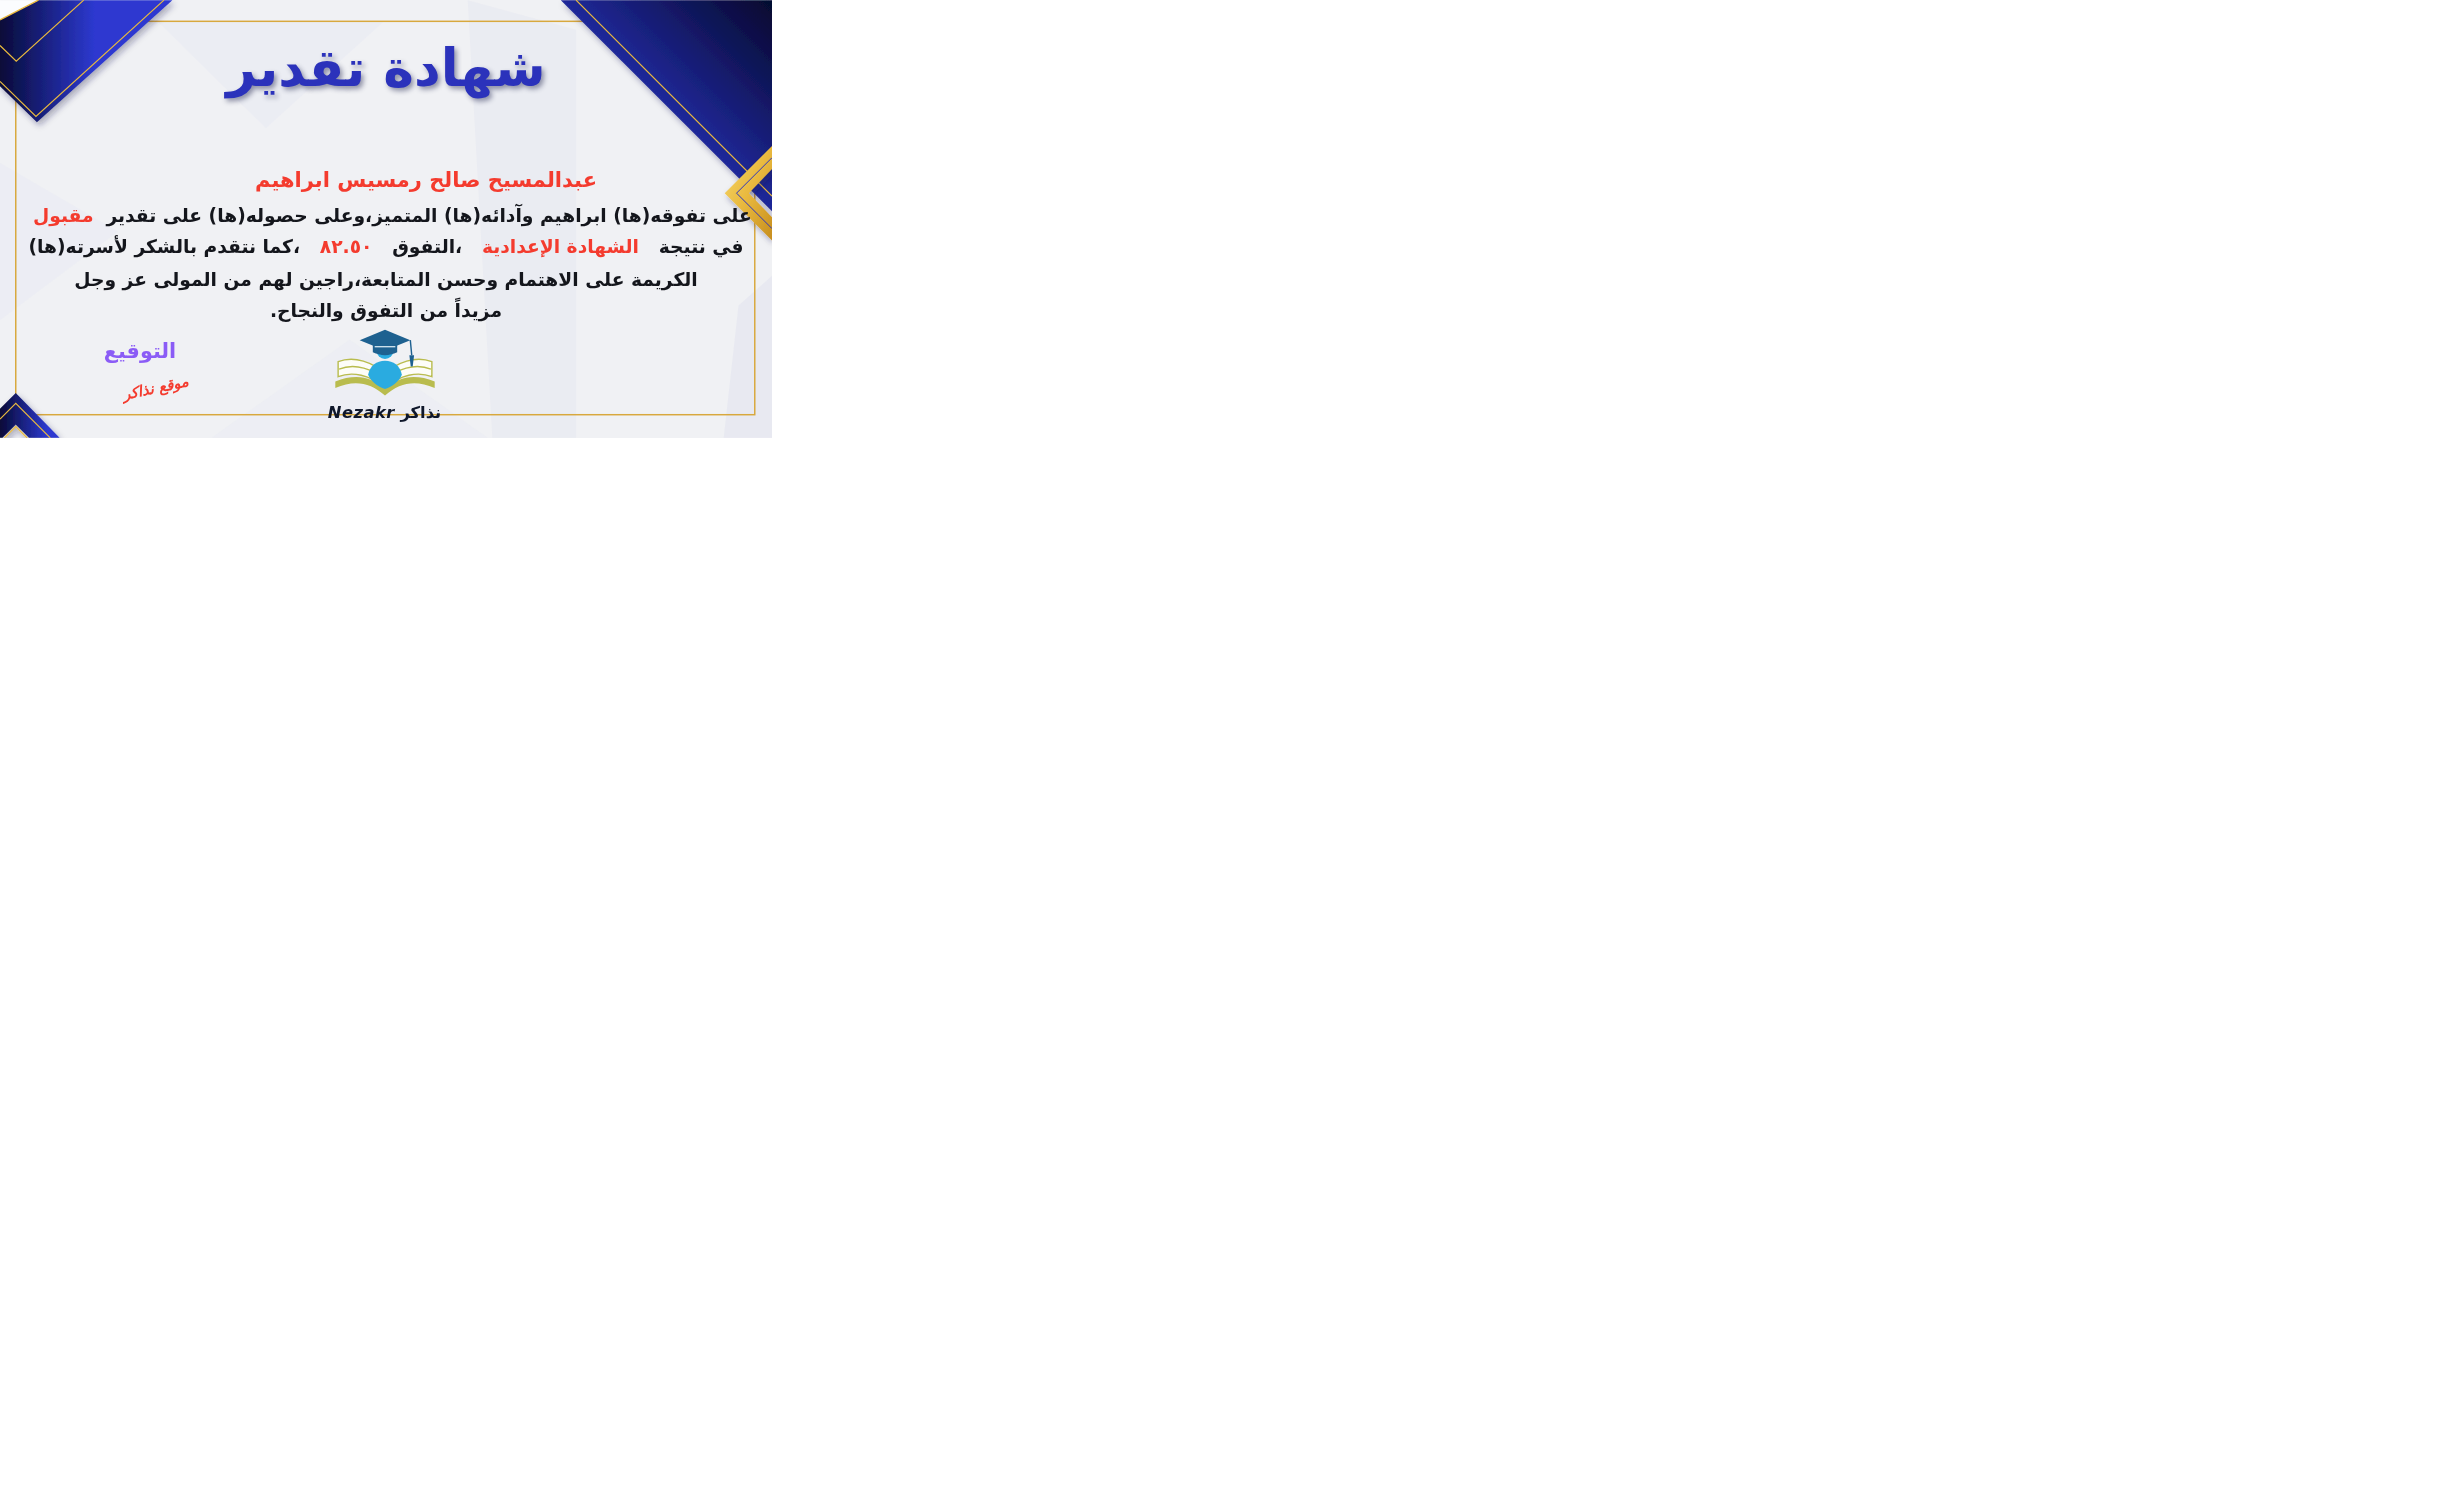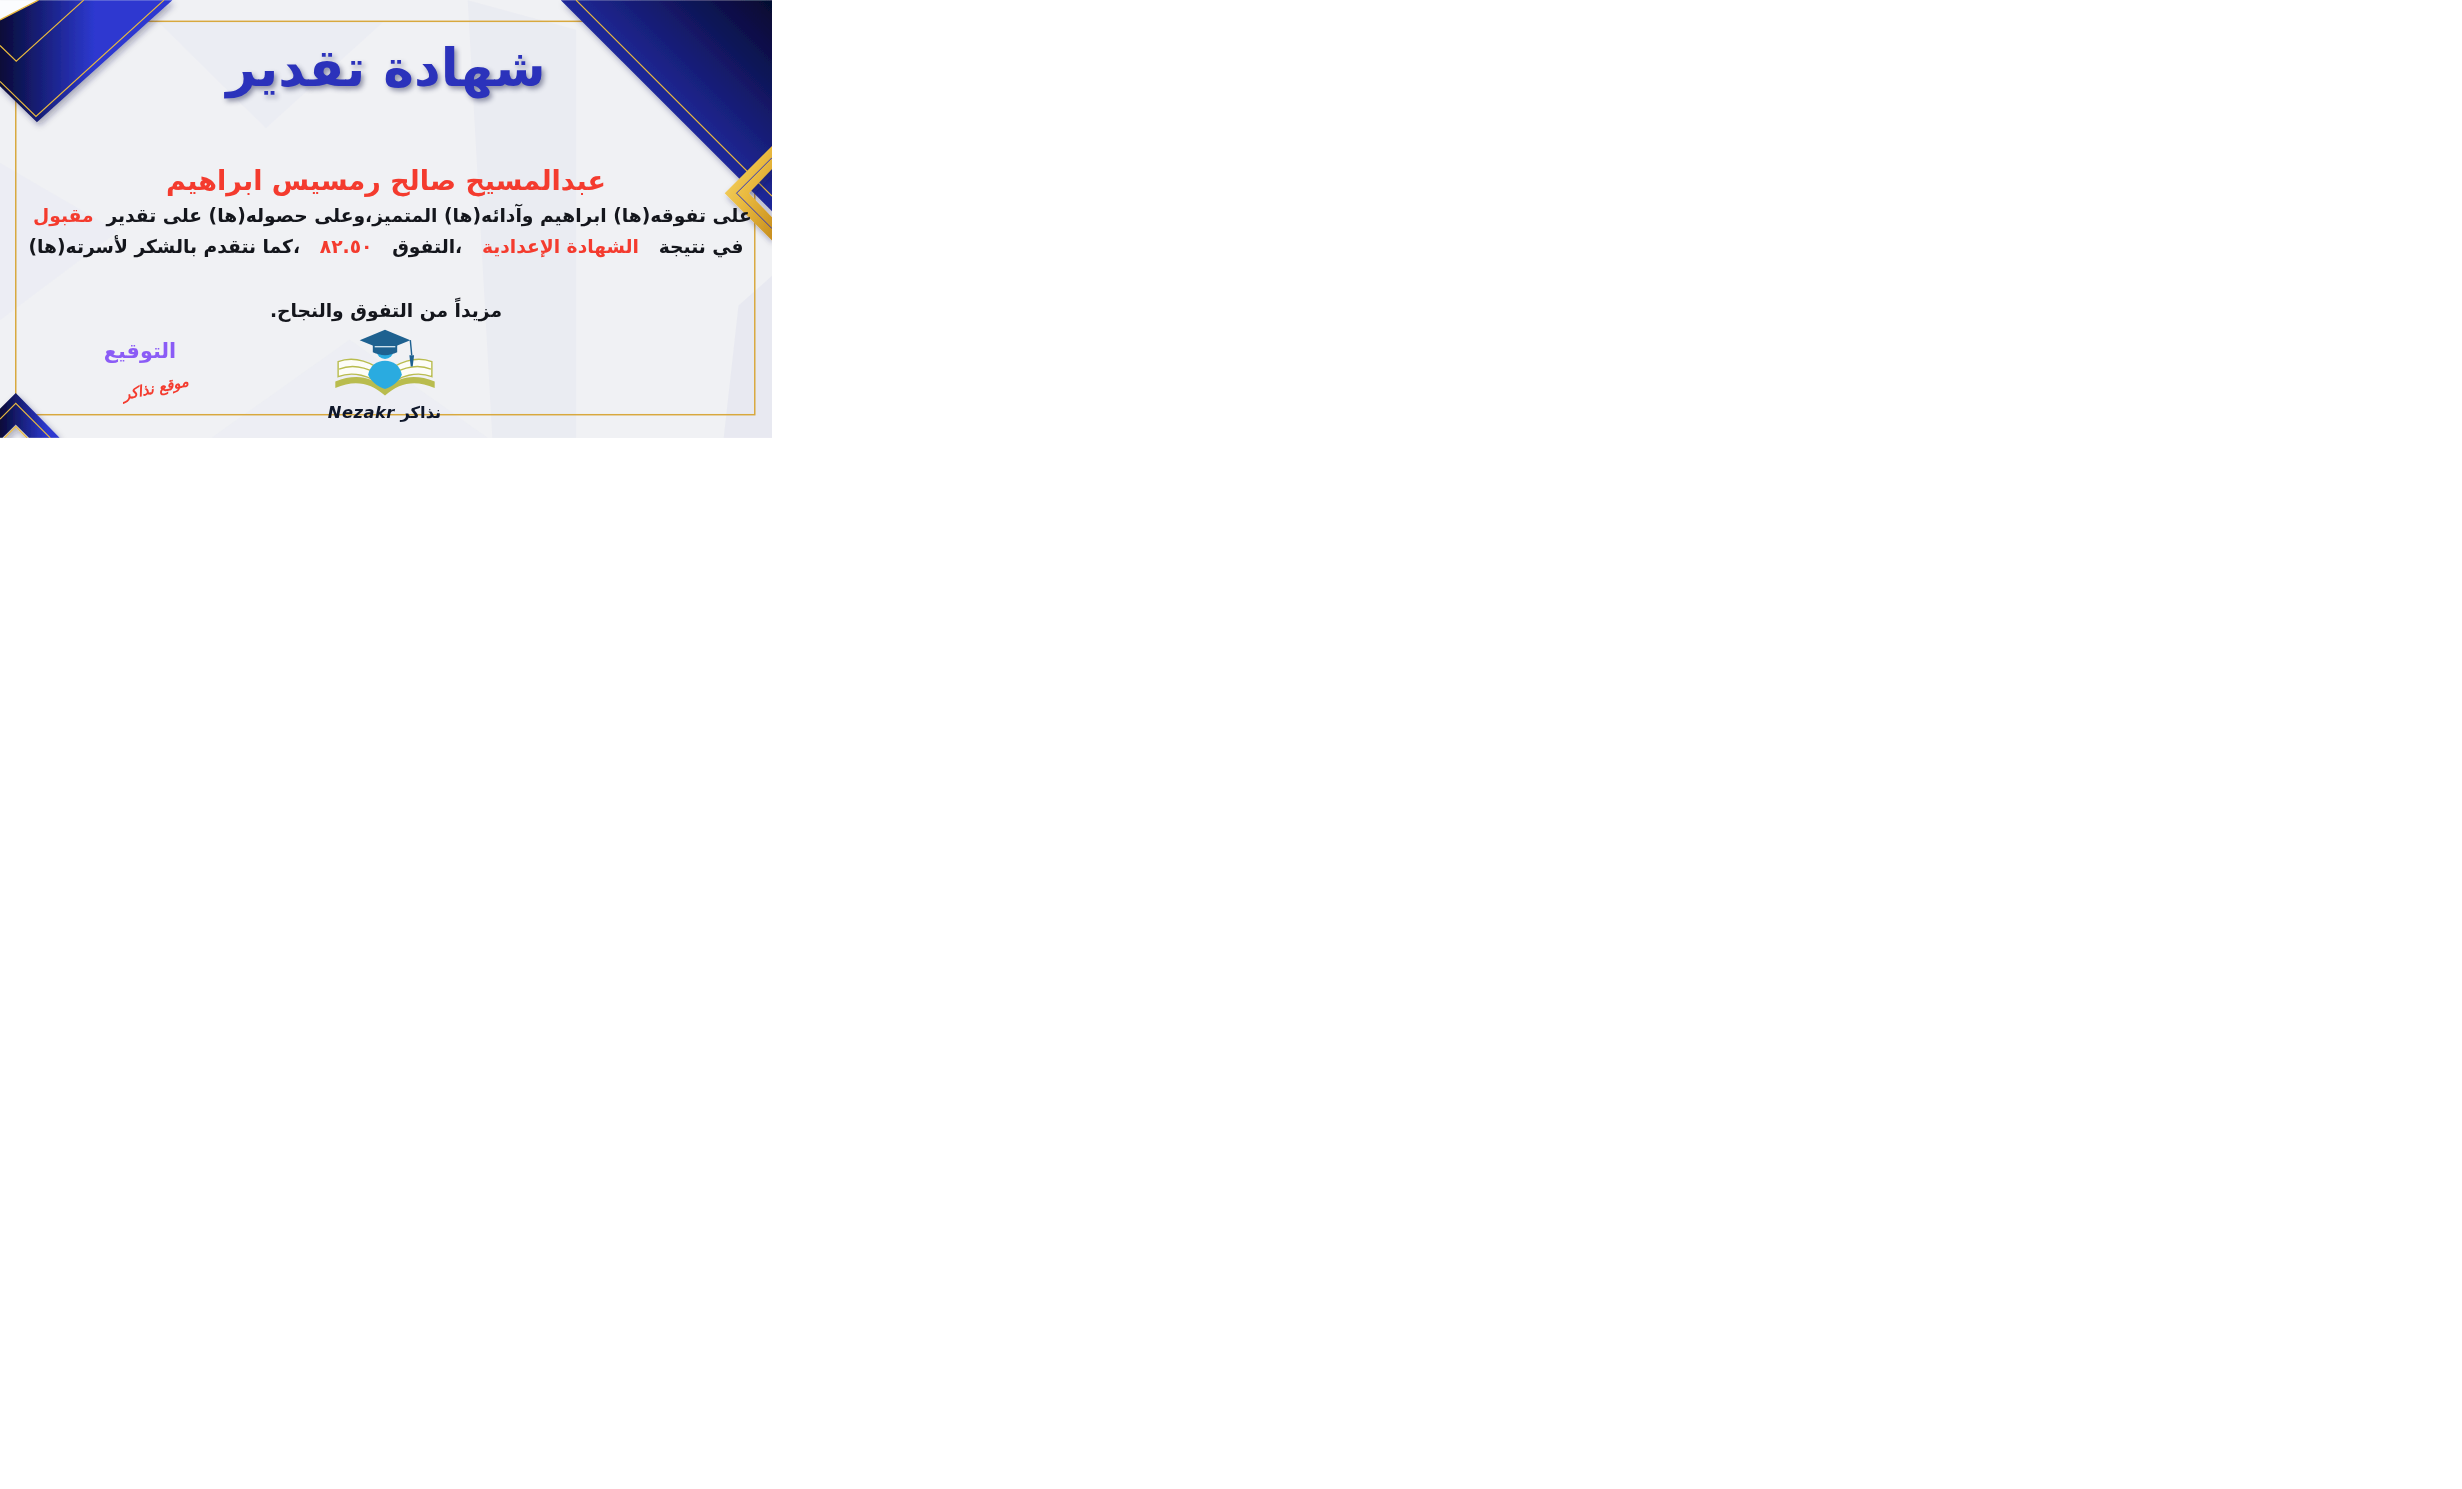--- a/index.html
+++ b/index.html
@@ -8,21 +8,21 @@
     background:#f0f1f4;
     font-family:"DejaVu Sans", sans-serif;
   }
   svg.decor { position:absolute; left:0; top:0; width:772px; height:438px; }
   .txt { position:absolute; left:0; width:100%; text-align:center; color:#14161c; }
   .title {
     top:25.6px; font-size:52px; line-height:84px; font-weight:bold; color:#2b32bb;
     text-shadow:2.5px 3.4px 4.9px rgba(26,31,74,0.45);
   }
   .intro { top:132px; font-size:19.7px; line-height:25.6px; font-weight:bold; }
-  .name  { top:167px; font-size:27px; line-height:27.6px; font-weight:bold; color:#f43b2e; }
+  .name  { top:167px; font-size:21px; line-height:27.6px; font-weight:bold; color:#f43b2e;padding-left:40px; }
   .body-line { font-size:18.7px; line-height:27.6px; font-weight:bold; white-space:nowrap; }
   .l1 { top:202px; } .l2 { top:233px; } .l3 { top:266px; } .l4 { top:297px; }
   .red { color:#f43b2e; }
   .l1 .red { margin:0 12.8px;text-align:center; }
   .l2 .red { margin:0 19.7px; }
   .sig-label {
     position:absolute; left:98px; top:339px; width:84px; text-align:center;
     font-size:20.7px; font-weight:bold; color:#8b5cf6;
   }
   .sig-script {
@@ -105,20 +105,21 @@
   <div class="txt name" dir="rtl">عبدالمسيح صالح رمسيس ابراهيم</div>
 
   <div class="txt body-line l1" dir="rtl">
     <span>على تفوقه(ها) ابراهيم وآدائه(ها) المتميز،وعلى حصوله(ها) على تقدير</span><span class="red">مقبول</span>
   </div>
 
   <div class="txt body-line l2" dir="rtl">
     <span>في نتيجة</span><span class="red">الشهادة الإعدادية</span><span>،التفوق</span><span class="red">٨٢.٥٠</span><span>،كما نتقدم بالشكر لأسرته(ها)</span>
   </div>
 
+  <div class="txt body-line l3" dir="rtl">الكريمة على الاهتمام وحسن المتابعة،راجين لهم من المولى عز وجل</div>
   <div class="txt body-line l4" dir="rtl">مزيداً من التفوق والنجاح.</div>
 
   <div class="sig-label" dir="rtl">التوقيع</div>
   <div class="sig-script" dir="rtl">موقع نذاكر</div>
 
   <div class="logo">
     <svg width="118" height="75" viewBox="0 0 240 160" aria-hidden="true">
 
       <g>
         <path d="M14,116 C55,100 90,104 120,132 C150,104 185,100 226,116 L226,130 C185,112 152,118 120,146 C88,118 55,112 14,130 Z" fill="#b9bc4e"></path>

